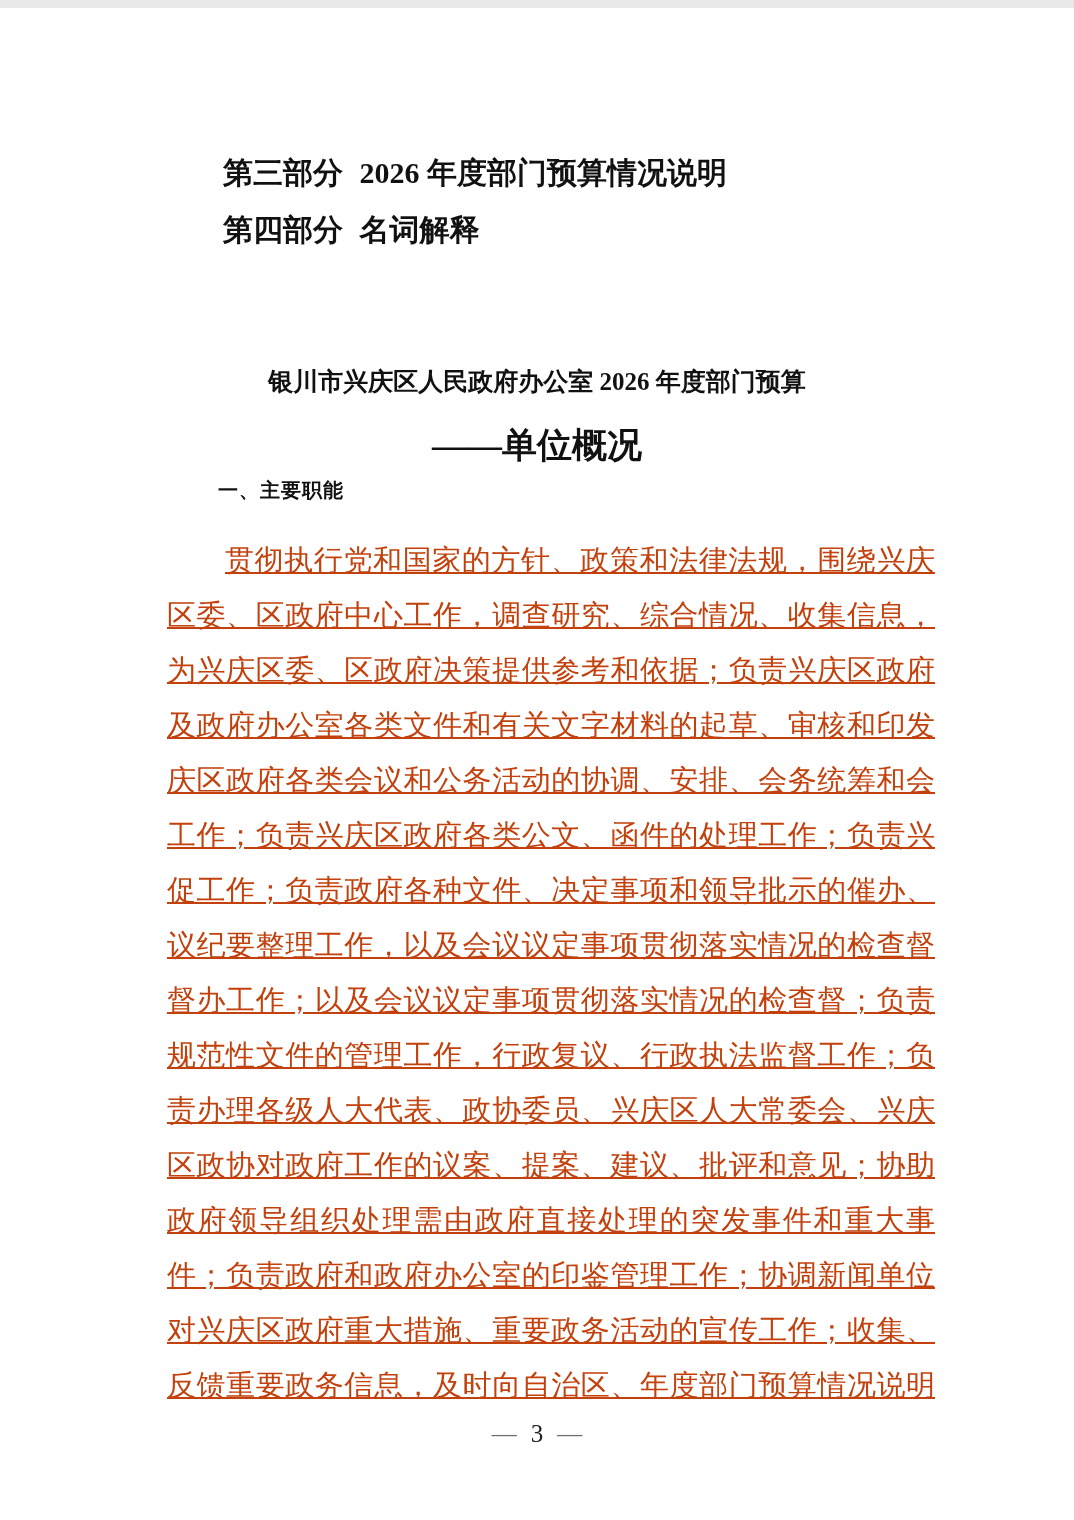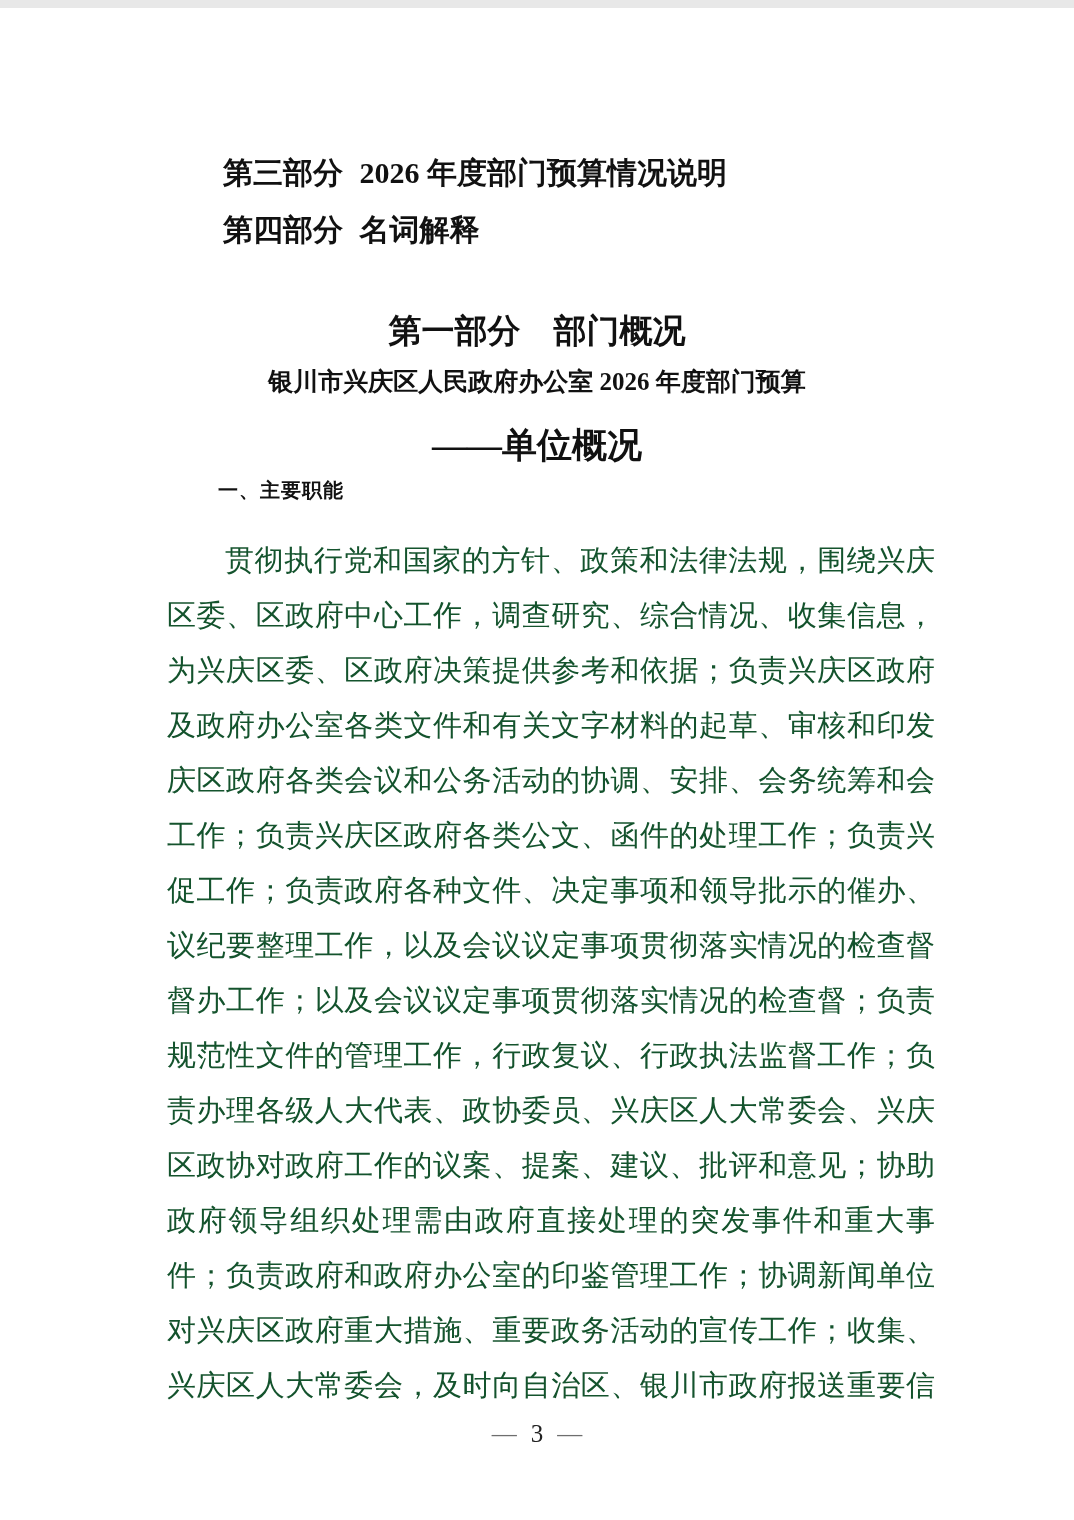--- a/index.html
+++ b/index.html
@@ -77,21 +77,22 @@
   }
 
   
   .body-text {
     position: absolute;
     left: 167px;
     top: 525px;
     width: 768px;
     font-size: 29px;
     line-height: 55px;
-    color: #14532d;
+    color: #c2410c;
+    text-decoration: underline;
   }
   .body-line {
     text-align: justify;
     text-align-last: justify;
     height: 55px;
     overflow: hidden;
   }
   .body-line.indent { text-indent: 2em; }
 
   
@@ -114,21 +115,20 @@
 
   <div class="toc">
     <div class="toc-line">
       <span class="toc-part">第三部分</span><span class="toc-title">2026 年度部门预算情况说明</span>
     </div>
     <div class="toc-line">
       <span class="toc-part">第四部分</span><span class="toc-title">名词解释</span>
     </div>
   </div>
 
-  <h2 class="part-heading">第一部分　部门概况</h2>
 
   <h1 class="doc-title">银川市兴庆区人民政府办公室 2026 年度部门预算</h1>
 
   <h2 class="doc-subtitle">——单位概况</h2>
 
   <h3 class="section-heading">一、主要职能</h3>
 
   <div class="body-text">
     <div class="body-line indent">贯彻执行党和国家的方针、政策和法律法规，围绕兴庆</div>
     <div class="body-line">区委、区政府中心工作，调查研究、综合情况、收集信息，</div>
@@ -138,20 +138,20 @@
     <div class="body-line">工作；负责兴庆区政府各类公文、函件的处理工作；负责兴</div>
     <div class="body-line">促工作；负责政府各种文件、决定事项和领导批示的催办、</div>
     <div class="body-line">议纪要整理工作，以及会议议定事项贯彻落实情况的检查督</div>
     <div class="body-line">督办工作；以及会议议定事项贯彻落实情况的检查督；负责</div>
     <div class="body-line">规范性文件的管理工作，行政复议、行政执法监督工作；负</div>
     <div class="body-line">责办理各级人大代表、政协委员、兴庆区人大常委会、兴庆</div>
     <div class="body-line">区政协对政府工作的议案、提案、建议、批评和意见；协助</div>
     <div class="body-line">政府领导组织处理需由政府直接处理的突发事件和重大事</div>
     <div class="body-line">件；负责政府和政府办公室的印鉴管理工作；协调新闻单位</div>
     <div class="body-line">对兴庆区政府重大措施、重要政务活动的宣传工作；收集、</div>
-    <div class="body-line">兴庆区人大常委会，及时向自治区、银川市政府报送重要信</div>
+    <div class="body-line">反馈重要政务信息，及时向自治区、年度部门预算情况说明</div>
   </div>
 
   <div class="footer">
     <span class="dash">—</span><span class="page-num">3</span><span class="dash">—</span>
   </div>
 
 </div>
 
 </body></html>

